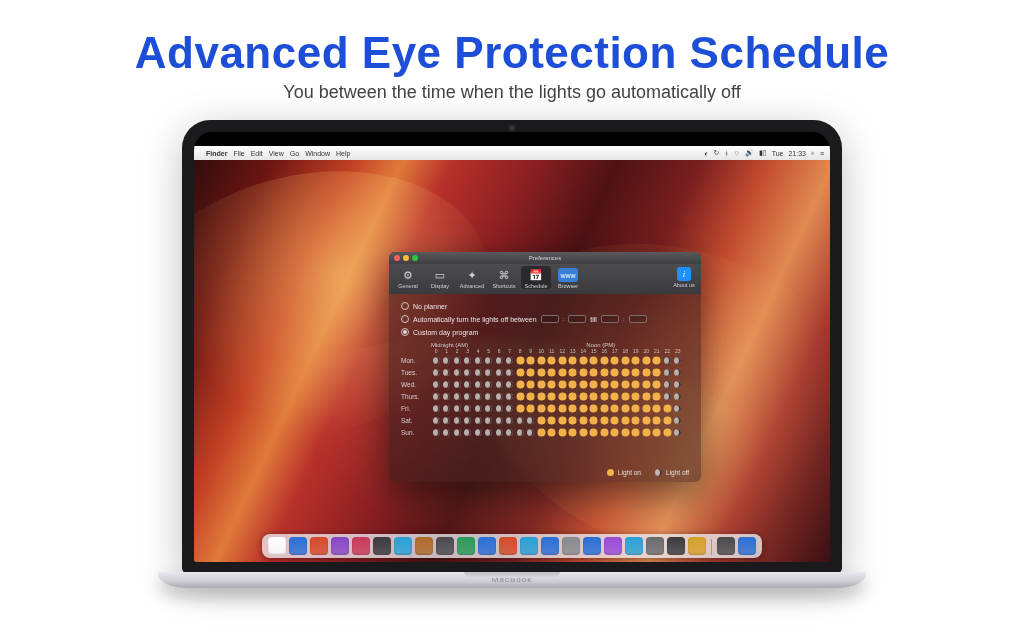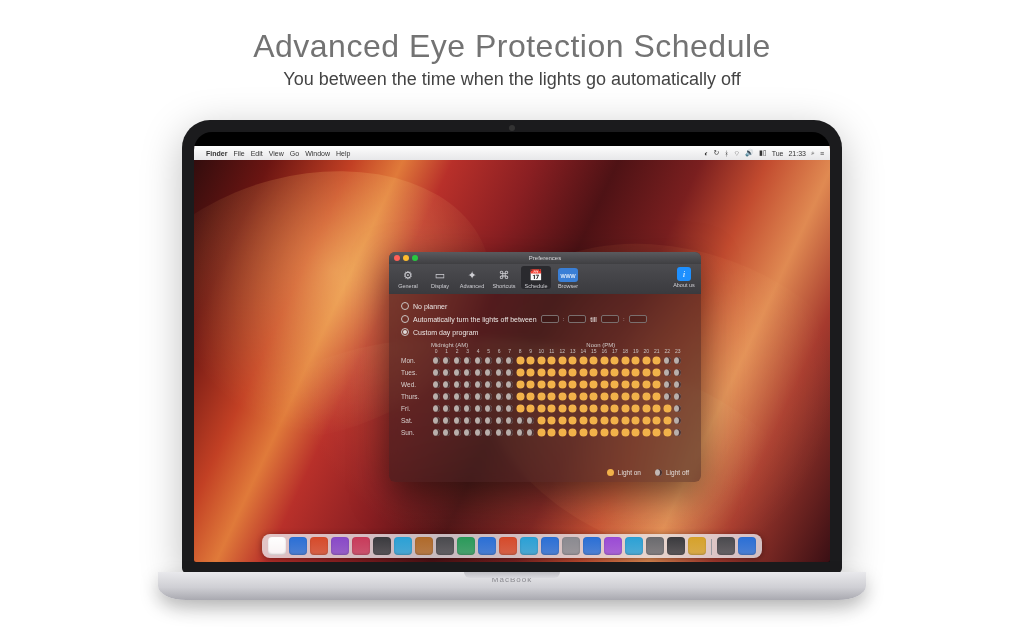--- a/index.html
+++ b/index.html
@@ -1,21 +1,21 @@
 <!DOCTYPE html>
 <html><head>
 <meta charset="utf-8">
 <style>
   * { margin: 0; padding: 0; box-sizing: border-box; }
   html, body { width: 1024px; height: 640px; font-family: -apple-system, "Helvetica Neue", Arial, sans-serif; background: #fff; }
   body { overflow: hidden; }
 
   
   .headline { position: absolute; width: 1024px; top: 28px; text-align: center; }
-  .headline h1 { font-size: 32px; font-weight: 400; color: #737373; letter-spacing: 0.5px; }
+  .headline h1 { font-size: 44px; font-weight: 700; color: #1d4ed8; letter-spacing: 0.5px; }
   .headline p  { font-size: 18px; font-weight: 300; color: #444; margin-top: 4px; }
 
   
   .laptop {
     position: absolute; left: 158px; top: 120px; width: 708px; height: 510px;
   }
   .lid {
     position: absolute; left: 24px; top: 0; width: 660px; height: 454px;
     background: #1b1b1d;
     border-radius: 28px 28px 6px 6px;
@@ -48,21 +48,21 @@
   .screen::after { right:-60px; bottom:10px; width:420px; height:300px;
     background: radial-gradient(circle at 40% 50%, rgba(255,140,70,0.35), rgba(50,10,20,0) 65%);
     transform: rotate(20deg);
   }
   .swirl2 { position:absolute; left:50px; bottom:-40px; width:560px; height:260px; border-radius:50%;
     background: radial-gradient(ellipse at 50% 20%, rgba(255,200,120,0.18), rgba(40,10,15,0) 60%);
     mix-blend-mode: screen; transform: rotate(8deg);
   }
 
   .base {
-    position: absolute; left: 0; top: 452px; width: 708px; height: 28px;
+    position: absolute; left: 0; top: 452px; width: 708px; height: 16px;
     background: linear-gradient(#e9e9ec, #cfcfd4 55%, #a9a9b0);
     border-radius: 0 0 28px 28px / 0 0 14px 14px;
     box-shadow: 0 8px 18px rgba(0,0,0,0.25);
     text-decoration: underline;
   }
   .base::after { content:''; position:absolute; left:50%; top:0; width:96px; height:6px; margin-left:-48px;
     background: linear-gradient(#bfbfc4,#d9d9de); border-radius:0 0 8px 8px; }
   .brand { position:absolute; width:100%; text-align:center; top:3px; font-size:8px; color:#8a8a90; letter-spacing:1px; }
 
   

